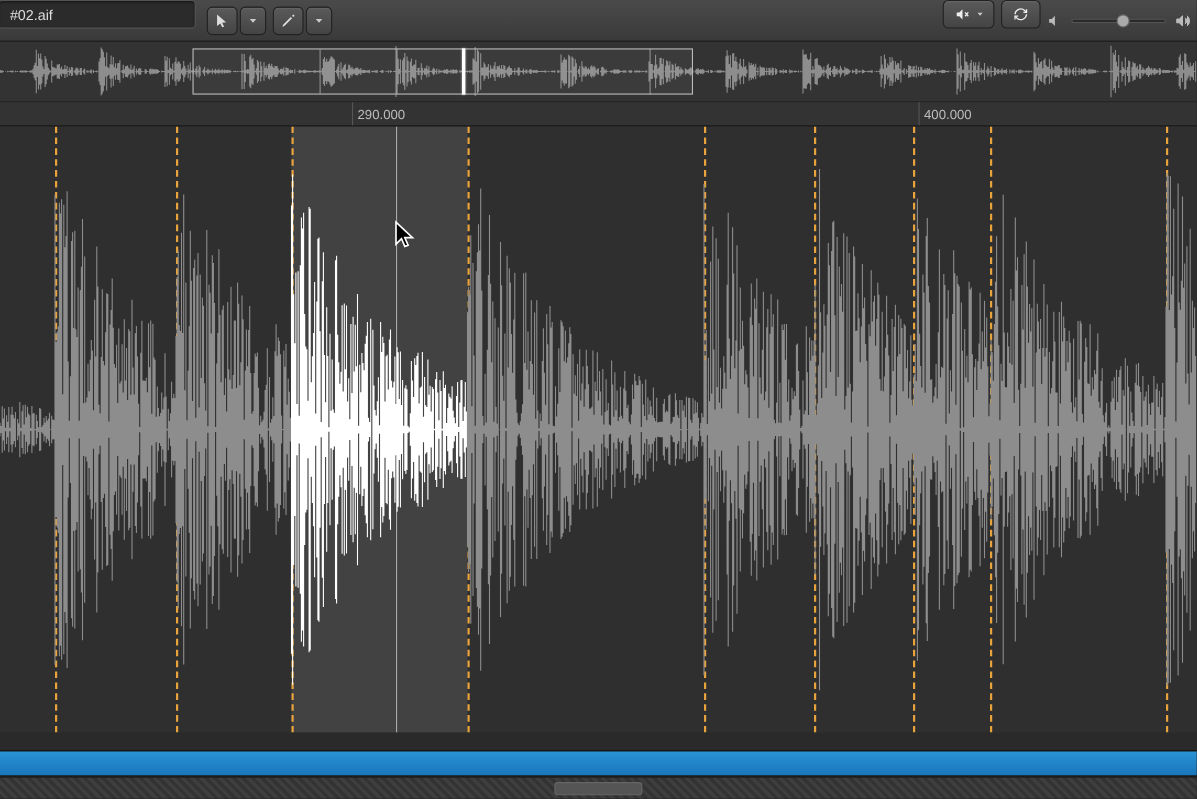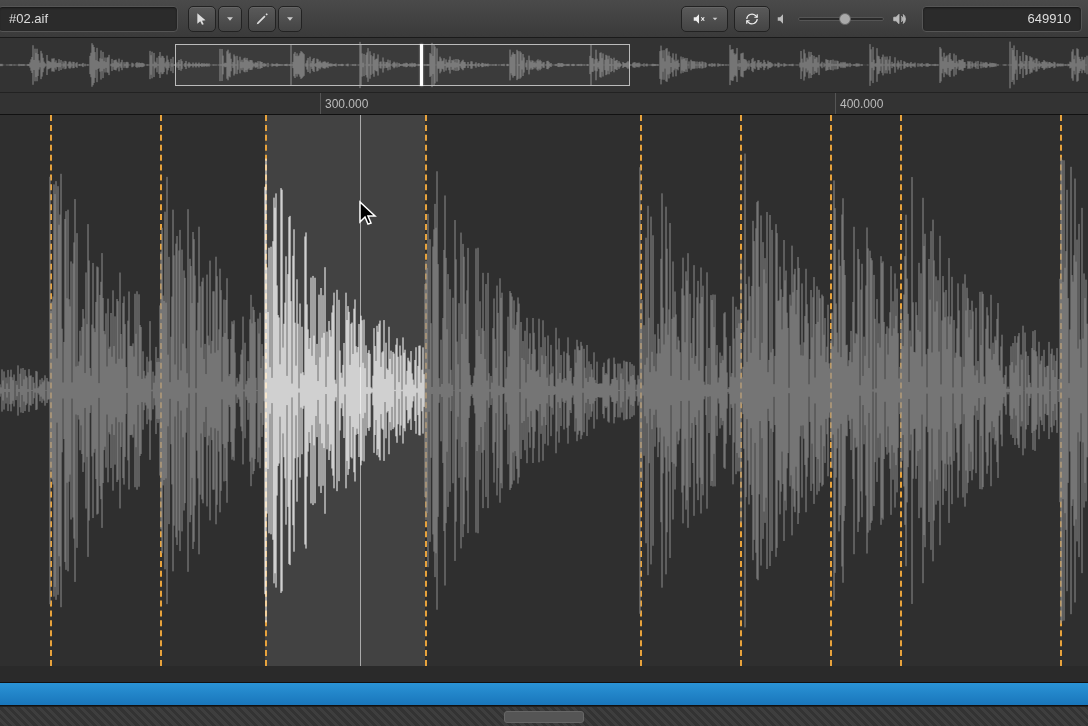--- a/index.html
+++ b/index.html
@@ -11,21 +11,20 @@
     overflow: hidden;
     color: #ccc;
     position: relative;
   }
   
   .toolbar {
     height: 38px;
     background: linear-gradient(to bottom, #4a4a4a, #3a3a3a);
     border-bottom: 1px solid #1a1a1a;
     display: flex;
-    align-items: center;
     gap: 6px;
     padding: 0 6px 0 0;
   }
   .filename-box {
     background: #2b2b2b;
     border: 1px solid #555;
     border-radius: 4px;
     height: 26px;
     min-width: 180px;
     display: flex;
@@ -260,35 +259,32 @@
         <path d="M3 9v6h4l5 5V4L7 9H3z"></path>
       </svg>
     <div class="vol-track">
       <div class="vol-thumb"></div>
     </div>
     <svg width="14" height="14" viewBox="0 0 24 24" fill="#bbb">
         <path d="M3 9v6h4l5 5V4L7 9H3zM16 7a6 6 0 0 1 0 10M19 4a10 10 0 0 1 0 16" stroke="#bbb" stroke-width="1.5" fill="#bbb"></path>
       </svg>
   </div>
 
-  <div class="position-box">
-    <span>649910</span>
-  </div>
 </div>
 
 <div class="overview">
   <svg class="wave" preserveAspectRatio="none" viewBox="0 0 1088 55">
       <path d="M0 28.708530735946262L0 26.291469264053738M1 28.584153312502895L1 26.415846687497105M2 26.319653608871157L2 28.680346391128843M3 27.00740395336179L3 27.99259604663821M4 27.446922960382654L4 27.553077039617346M5 27.733833822072484L5 27.266166177927516M6 27.583574234513797L6 27.416425765486203M7 28.14368516485556L7 26.85631483514444M8 27.368019130226457L8 27.631980869773543M9 26.931190327508375L9 28.068809672491625M10 28.09940648646443L10 26.90059351353557M11 28.351527799241012L11 26.648472200758988M12 26.846377530752214L12 28.153622469247786M13 27.454453699360602L13 27.545546300639398M14 28.249585281225155L14 26.750414718774845M15 27.826802481297637L15 27.173197518702363M16 28.011712838651146L16 26.988287161348854M17 27.414019674330483L17 27.585980325669517M18 28.004082635609667L18 26.995917364390333M19 26.317083391407504L19 28.682916608592496M20 28.12485435421113L20 26.87514564578887M21 26.56499550100416L21 28.43500449899584M22 28.265290519362317L22 26.734709480637683M23 28.38194796947646L23 26.61805203052354M24 28.354756025387907L24 26.645243974612093M25 28.01739574757521L25 26.98260425242479M26 27.381443956878503L26 27.618556043121497M27 26.851862604706547L27 28.148137395293453M28 28.553067726967857L28 26.446932273032143M29 26.477971747727132L29 28.522028252272868M30 24.841317975195125L30 30.158682024804875M31 21.747100319229087L31 33.252899680770916M32 19.360163726289663L32 35.63983627371034M33 7.373903763222074L33 47.626096236777926M34 22.366715110743087L34 32.63328488925691M35 10.889019008325956L35 44.11098099167404M36 15.153527259059906L36 39.846472740940094M37 44.06527864036228L37 10.934721359637717M38 38.68513929450934L38 16.31486070549066M39 32.202545092708306L39 22.797454907291694M40 29.84653906578801L40 25.15346093421199M41 41.9058809485565L41 13.094119051443496M42 39.31687162100787L42 15.683128378992132M43 20.152541717830097L43 34.8474582821699M44 30.932487996169165L44 24.067512003830835M45 29.334451554089036L45 25.665548445910964M46 28.24957869946898L46 26.75042130053102M47 17.30084528854259L47 37.69915471145741M48 23.060129304036693L48 31.939870695963307M49 23.570139168377253L49 31.429860831622747M50 30.877400457070713L50 24.122599542929287M51 30.237813077005562L51 24.762186922994438M52 34.077623839612144L52 20.922376160387856M53 33.88100303081911L53 21.118996969180888M54 20.63222408088227L54 34.367775919117726M55 30.321407168591392L55 24.678592831408608M56 32.20092545589443L56 22.799074544105572M57 25.581916025824523L57 29.418083974175477M58 29.76289434171502L58 25.23710565828498M59 33.54563505508999L59 21.454364944910015M60 25.16760634982135L60 29.83239365017865M61 22.403051665595182L61 32.596948334404814M62 26.946660670726853L62 28.053339329273147M63 23.89296988140756L63 31.10703011859244M64 25.861529183918716L64 29.138470816081284M65 23.26546924812748L65 31.73453075187252M66 31.190569042906336L66 23.809430957093664M67 27.22439039672796L67 27.77560960327204M68 26.187406934562755L68 28.812593065437245M69 24.21172315620653L69 30.78827684379347M70 23.799955163658126L70 31.200044836341874M71 24.905221641716604L71 30.094778358283396M72 26.80863425614537L72 28.19136574385463M73 24.24797464991682L73 30.75202535008318M74 24.36813000898973L74 30.63186999101027M75 27.189094652589386L75 27.810905347410614M76 25.551641435221622L76 29.448358564778378M77 30.389248668725447L77 24.610751331274553M78 27.41022326258535L78 27.58977673741465M79 28.417696427484803L79 26.582303572515197M80 26.3562093111124L80 28.6437906888876M81 27.258790810145516L81 27.741209189854484M82 26.31056786402563L82 28.68943213597437M83 25.37769128855649L83 29.62230871144351M84 27.255274027360098L84 27.744725972639902M85 26.18693597268424L85 28.81306402731576M86 27.771808334677296L86 27.228191665322704M87 26.971859562735336L87 28.028140437264664M88 26.654267307113653L88 28.345732692886347M89 27.324866488669176L89 27.675133511330824M90 36.787000549258664L90 18.212999450741336M91 39.94779349682894L91 15.052206503171055M92 49.6782270481778L92 5.321772951822201M93 48.05529643409321L93 6.944703565906789M94 9.200668456720102L94 45.7993315432799M95 14.352989605480516L95 40.647010394519484M96 22.57836841100087L96 32.421631588999134M97 44.986310371376725L97 10.013689628623275M98 23.408830900245903L98 31.591169099754097M99 24.37974495628489L99 30.62025504371511M100 20.686699451152517L100 34.31330054884749M101 12.642666719884378L101 42.357333280115625M102 33.86906018622746L102 21.130939813772542M103 14.169119696618326L103 40.830880303381676M104 23.57134841321277L104 31.42865158678723M105 19.86731057571616L105 35.13268942428384M106 24.524422584521904L106 30.475577415478096M107 19.954105857768518L107 35.04589414223148M108 35.38321480180597L108 19.61678519819403M109 17.185831543555203L109 37.8141684564448M110 27.36176133415191L110 27.63823866584809M111 26.22528817590318L111 28.77471182409682M112 33.675345262812044L112 21.324654737187956M113 29.3067933538146L113 25.6932066461854M114 32.310877556594036L114 22.689122443405964M115 22.518217405575655L115 32.481782594424345M116 22.010443684540405L116 32.989556315459595M117 24.077283750928203L117 30.922716249071797M118 25.303287270809676L118 29.696712729190324M119 21.005624140676446L119 33.994375859323554M120 26.116289572618452L120 28.883710427381548M121 24.639818808537427L121 30.360181191462573M122 22.236358429884135L122 32.763641570115865M123 27.619066772322363L123 27.380933227677637M124 30.352009668934844L124 24.647990331065156M125 26.65277009967276L125 28.34722990032724M126 24.650518321350724L126 30.349481678649276M127 24.240843590830593L127 30.759156409169407M128 30.228564674006826L128 24.771435325993174M129 27.03840609497842L129 27.96159390502158M130 27.679137913341993L130 27.320862086658007M131 27.303096464750585L131 27.696903535249415M132 29.84621612090825L132 25.15378387909175M133 29.248222866999505L133 25.751777133000495M134 27.908885249003635L134 27.091114750996365M135 27.64395479559176L135 27.35604520440824M136 29.51344983119157L136 25.48655016880843M137 30.403796657701292L137 24.596203342298708M138 29.325569671455206L138 25.674430328544794M139 30.03994135797376L139 24.96005864202624M140 29.503145199648372L140 25.496854800351628M141 25.666116691409492L141 29.333883308590508M142 25.251606046694597L142 29.748393953305403M143 29.457423300523654L143 25.542576699476346M144 28.884270692132713L144 26.115729307867287M145 27.8858526906602L145 27.1141473093398M146 27.50389993052477L146 27.49610006947523M147 26.63801237508664L147 28.36198762491336M148 27.967095511473183L148 27.032904488526817M149 27.974225855201325L149 27.025774144798675M150 13.069464693428017L150 41.93053530657198M151 17.532194153576615L151 37.46780584642339M152 13.935290792085269L152 41.06470920791473M153 26.2047393238221L153 28.7952606761779M154 15.188038349753944L154 39.811961650246054M155 30.963913144751142L155 24.036086855248858M156 25.139582231691L156 29.860417768309M157 34.96676825391993L157 20.033231746080073M158 26.562033394887443L158 28.437966605112557M159 18.40906758817063L159 36.59093241182937M160 40.695746138867136L160 14.304253861132867M161 34.93983100122345L161 20.06016899877655M162 18.123168965976483L162 36.87683103402352M163 18.52527320348256L163 36.474726796517444M164 20.304708590648776L164 34.69529140935123M165 29.25649849131483L165 25.74350150868517M166 30.92261431474881L166 24.07738568525119M167 17.892716846823042L167 37.10728315317696M168 32.93116652777944L168 22.06883347222056M169 30.39243578034467L169 24.60756421965533M170 27.95939451859738L170 27.04060548140262M171 21.205388506752698L171 33.7946114932473M172 29.24746789813614L172 25.75253210186386M173 19.24215052977773L173 35.75784947022227M174 26.647313560017526L174 28.352686439982474M175 28.511880291504305L175 26.488119708495695M176 29.951096364326318L176 25.048903635673682M177 26.96261456994826L177 28.03738543005174M178 30.36617272567542L178 24.63382727432458M179 22.41052789632188L179 32.58947210367812M180 26.58530624057314L180 28.41469375942686M181 21.620820325654886L181 33.37917967434511M182 23.55847160572877L182 31.44152839427123M183 27.548199664755742L183 27.451800335244258M184 28.166951936811092L184 26.833048063188908M185 25.50645256417902L185 29.49354743582098M186 23.34582275000128L186 31.65417724999872M187 27.033534266076565L187 27.966465733923435M188 26.115205215741643L188 28.884794784258357M189 30.33884446570792L189 24.66115553429208M190 25.946844444239193L190 29.053155555760807M191 28.338397519673133L191 26.661602480326867M192 26.6950801480506L192 28.3049198519494M193 25.00401669341226L193 29.99598330658774M194 28.278312921469766L194 26.721687078530234M195 28.809833895412275L195 26.190166104587725M196 30.004763415069718L196 24.995236584930282M197 26.427646237110004L197 28.572353762889996M198 26.203472565801125L198 28.796527434198875M199 25.020180860396852L199 29.979819139603148M200 28.43117194403402L200 26.56882805596598M201 28.671378427468248L201 26.328621572531752M202 29.514520741620156L202 25.485479258379844M203 26.519432847239916L203 28.480567152760084M204 25.68778859028962L204 29.31221140971038M205 26.345288808785515L205 28.654711191214485M206 26.22345581199067L206 28.77654418800933M207 25.783185636628488L207 29.216814363371512M208 28.4695866748742L208 26.5304133251258M209 25.87810625665336L209 29.12189374334664M210 28.038084097608227L210 26.961915902391773M211 27.404883075127145L211 27.595116924872855M212 27.769540933368262L212 27.230459066631738M213 26.97144511161605L213 28.02855488838395M214 26.85624616619316L214 28.14375383380684M215 27.193769044964576L215 27.806230955035424M216 26.941828189010266L216 28.058171810989734M217 27.19927819892182L217 27.80072180107818M218 27.266875996621092L218 27.733124003378908M219 28.064505205577007L219 26.935494794422993M220 11.068715205416083L220 43.93128479458392M221 28.32309154138325L221 26.67690845861675M222 43.779494319858756L222 11.220505680141244M223 17.88854712526511L223 37.111452874734894M224 28.990033851896595L224 26.009966148103405M225 25.152128908055992L225 29.847871091944008M226 25.566718663424727L226 29.433281336575273M227 13.527154419215192L227 41.472845580784806M228 11.911299628798028L228 43.08870037120197M229 38.89984572883178L229 16.100154271168222M230 40.012696278311445L230 14.987303721688553M231 33.897589004559094L231 21.102410995440902M232 26.815271484658926L232 28.184728515341074M233 30.440000073972975L233 24.559999926027025M234 16.758108265344323L234 38.24189173465568M235 18.5569408810045L235 36.4430591189955M236 26.779692910444282L236 28.220307089555718M237 18.175389131828275L237 36.824610868171725M238 32.332745130011844L238 22.667254869988156M239 27.64352001373755L239 27.35647998626245M240 19.005502214176992L240 35.99449778582301M241 24.147327871462057L241 30.852672128537943M242 22.113601831178933L242 32.88639816882107M243 30.396638552557178L243 24.603361447442822M244 20.689832081469394L244 34.31016791853061M245 20.038357088210617L245 34.96164291178938M246 22.29551447672375L246 32.704485523276254M247 34.715174252087635L247 20.284825747912365M248 32.109815071014076L248 22.890184928985924M249 24.153424423547786L249 30.846575576452214M250 32.50605651745974L250 22.493943482540264M251 32.549848948128684L251 22.45015105187132M252 22.73991225853528L252 32.260087741464716M253 30.026305224457694L253 24.973694775542306M254 26.557471107001017L254 28.442528892998983M255 29.89852638779662L255 25.10147361220338M256 24.667564575866468L256 30.332435424133532M257 25.477930010133214L257 29.522069989866786M258 31.393873278310835L258 23.606126721689165M259 27.948476912423786L259 27.051523087576214M260 23.64722336684214L260 31.35277663315786M261 30.70645408539925L261 24.29354591460075M262 30.54139545324046L262 24.45860454675954M263 28.332829913906465L263 26.667170086093535M264 25.562457859914698L264 29.437542140085302M265 26.27531765921968L265 28.72468234078032M266 28.894949206916188L266 26.105050793083812M267 27.514382365685332L267 27.485617634314668M268 29.6986691497402L268 25.3013308502598M269 27.59242909150916L269 27.40757090849084M270 27.820532451235273L270 27.179467548764727M271 27.284268189260974L271 27.715731810739026M272 29.04604734750267L272 25.95395265249733M273 26.28841090089298L273 28.71158909910702M274 28.33679990508758L274 26.66320009491242M275 26.720492594595864L275 28.279507405404136M276 26.20913195674939L276 28.79086804325061M277 29.217979826007436L277 25.782020173992564M278 28.627214862781617L278 26.372785137218383M279 26.764244408717307L279 28.235755591282693M280 26.527487812633627L280 28.472512187366373M281 28.03982300205389L281 26.96017699794611M282 26.658875318680657L282 28.341124681319343M283 27.142718661995605L283 27.857281338004395M284 27.939503933896777L284 27.060496066103223M285 28.50293489600881L285 26.49706510399119M286 28.47332610206795L286 26.52667389793205M287 26.29120964639005L287 28.70879035360995M288 27.0212559895881L288 27.9787440104119M289 28.099530873593174L289 26.900469126406826M290 26.612037828657776L290 28.387962171342224M291 47.80151837084247L291 7.1984816291575235M292 26.778554897847968L292 28.221445102152032M293 30.675110133223413L293 24.324889866776587M294 15.977242432923488L294 39.02275756707651M295 40.818994113645324L295 14.181005886354678M296 18.412255004215645L296 36.587744995784355M297 39.36671461531779L297 15.633285384682209M298 36.485191032544826L298 18.514808967455174M299 37.211888398013926L299 17.788111601986074M300 15.548296901285145L300 39.45170309871486M301 41.58683457730096L301 13.41316542269904M302 40.88519321299637L302 14.114806787003628M303 15.430247376490438L303 39.56975262350956M304 16.469325752768164L304 38.530674247231836M305 27.907039398944637L305 27.092960601055363M306 25.690422295966613L306 29.309577704033387M307 22.812648976129044L307 32.18735102387096M308 34.69272223620035L308 20.307277763799647M309 27.122666917340823L309 27.877333082659177M310 35.98596388345612L310 19.014036116543878M311 25.684451542596474L311 29.315548457403526M312 23.466568281963298L312 31.533431718036702M313 21.49327576706683L313 33.506724232933166M314 34.65400808430687L314 20.345991915693137M315 26.385015613129042L315 28.614984386870958M316 29.467659656788584L316 25.532340343211416M317 33.944572136151635L317 21.05542786384837M318 21.67133542518971L318 33.32866457481029M319 30.509636619439345L319 24.490363380560655M320 31.864365220145956L320 23.135634779854044M321 30.118688502444734L321 24.881311497555266M322 29.261782596430034L322 25.738217403569966M323 24.260501852952427L323 30.739498147047573M324 24.08454412680791L324 30.91545587319209M325 23.808504161926212L325 31.191495838073788M326 24.86361956107527L326 30.13638043892473M327 25.587344617789224L327 29.412655382210776M328 24.290243110986474L328 30.709756889013526M329 26.342948446984938L329 28.657051553015062M330 25.876488923356174L330 29.123511076643826M331 26.056217789266572L331 28.943782210733428M332 28.90378066239132L332 26.09621933760868M333 28.177742017366057L333 26.822257982633943M334 26.42895519785186L334 28.57104480214814M335 28.604990183440272L335 26.395009816559728M336 29.079822087029857L336 25.920177912970143M337 27.520394790942966L337 27.479605209057034M338 26.951441193270764L338 28.048558806729236M339 26.565080997866126L339 28.434919002133874M340 27.874735413071715L340 27.125264586928285M341 26.470833149501708L341 28.529166850498292M342 28.70333280159348L342 26.29666719840652M343 26.44128725650674L343 28.55871274349326M344 27.417064987848477L344 27.582935012151523M345 27.74317007627647L345 27.25682992372353M346 27.920501830661106L346 27.079498169338894M347 26.32933052031469L347 28.67066947968531M348 28.830715024608278L348 26.169284975391722M349 27.31741560514944L349 27.68258439485056M350 27.400441420712742L350 27.599558579287258M351 27.105254489585057L351 27.894745510414943M352 27.185632032400463L352 27.814367967599537M353 28.54509333553142L353 26.45490666446858M354 27.700920422154013L354 27.299079577845987M355 26.39802043485106L355 28.60197956514894M356 26.97450198290171L356 28.02549801709829M357 27.470695822965354L357 27.529304177034646M358 27.016742273804265L358 27.983257726195735M359 27.95453901818255L359 27.04546098181745M360 3.95540493063163L360 51.04459506936837M361 48.17012858018128L361 6.829871419818723M362 15.628827985799326L362 39.371172014200674M363 29.80751574900586L363 25.19248425099414M364 38.86956272521897L364 16.130437274781034M365 27.80706566863444L365 27.19293433136556M366 37.84668347016541L366 17.15331652983459M367 14.722955786116094L367 40.277044213883904M368 10.305830000926179L368 44.69416999907382M369 26.36328012616714L369 28.63671987383286M370 13.525922105758614L370 41.47407789424139M371 37.51283789967517L371 17.48716210032483M372 28.02541744725972L372 26.97458255274028M373 36.437783304046015L373 18.562216695953985M374 39.47782128494579L374 15.522178715054212M375 22.457226722899865L375 32.54277327710014M376 21.221034968366865L376 33.778965031633135M377 33.99207910346215L377 21.007920896537847M378 38.27718757462754L378 16.72281242537246M379 27.87672209009518L379 27.12327790990482M380 24.21119241831653L380 30.78880758168347M381 31.0833325623764L381 23.9166674376236M382 26.844852563523265L382 28.155147436476735M383 19.838479359518484L383 35.16152064048151M384 30.925930492098963L384 24.074069507901037M385 26.6878886224628L385 28.3121113775372M386 24.537195825779072L386 30.462804174220928M387 30.40077266987326L387 24.59922733012674M388 32.990516735955104L388 22.009483264044896M389 25.717973120804032L389 29.282026879195968M390 32.32230227185127L390 22.67769772814873M391 26.933866307535563L391 28.066133692464437M392 28.038262828419985L392 26.961737171580015M393 25.60017397012273L393 29.39982602987727M394 24.134599195128104L394 30.865400804871896M395 25.067184573272094L395 29.932815426727906M396 26.777152434846993L396 28.222847565153007M397 24.94835073267682L397 30.05164926732318M398 27.262126232053088L398 27.737873767946912M399 25.375655142670354L399 29.624344857329646M400 26.58655746648696L400 28.41344253351304M401 26.616956136704417L401 28.383043863295583M402 26.771226862284237L402 28.228773137715763M403 26.27208202280791L403 28.72791797719209M404 25.73364612274295L404 29.26635387725705M405 26.077954364372424L405 28.922045635627576M406 25.196864183110584L406 29.803135816889416M407 25.399848541682825L407 29.600151458317175M408 26.52445948635296L408 28.47554051364704M409 26.82350443550962L409 28.17649556449038M410 29.283949885371126L410 25.716050114628874M411 28.694084039997872L411 26.305915960002128M412 25.198309281692012L412 29.801690718307988M413 28.81990122468906L413 26.18009877531094M414 25.773874390267064L414 29.226125609732936M415 29.378305015753856L415 25.621694984246144M416 26.540438013007876L416 28.459561986992124M417 27.430767851435085L417 27.569232148564915M418 26.348421427911745L418 28.651578572088255M419 28.274709100493986L419 26.725290899506014M420 28.284484529658222L420 26.715515470341778M421 27.927667140995617L421 27.072332859004383M422 27.003675057122017L422 27.996324942877983M423 27.139047343510903L423 27.860952656489097M424 27.92522421787144L424 27.07477578212856M425 28.47061663814238L425 26.52938336185762M426 27.967045359290204L426 27.032954640709796M427 26.414990695746383L427 28.585009304253617M428 28.50335968012223L428 26.49664031987777M429 28.363328473002184L429 26.636671526997816M430 39.71611805818975L430 15.28388194181025M431 16.486649622586704L431 38.513350377413296M432 50.07551398437487L432 4.924486015625128M433 18.244547756525566L433 36.75545224347444M434 47.961110369414115L434 7.038889630585889M435 8.715900387756694L435 46.28409961224331M436 27.205203832819034L436 27.794796167180966M437 10.522100762022198L437 44.4778992379778M438 23.7504935369484L438 31.2495064630516M439 31.24587665303651L439 23.75412334696349M440 19.010956244169595L440 35.98904375583041M441 34.25809971155132L441 20.741900288448683M442 31.308961464272894L442 23.691038535727106M443 23.070500827605287L443 31.929499172394713M444 20.557794640098685L444 34.442205359901315M445 26.51033774507503L445 28.48966225492497M446 21.794309213144825L446 33.20569078685517M447 30.240390265844887L447 24.759609734155113M448 25.005964609574725L448 29.994035390425275M449 32.79765936878767L449 22.202340631212333M450 36.203347607308864L450 18.796652392691136M451 29.43084876879916L451 25.56915123120084M452 32.50550738062028L452 22.49449261937972M453 22.93463369258497L453 32.06536630741503M454 33.10387521199006L454 21.896124788009942M455 30.29438830677521L455 24.70561169322479M456 33.60956351892779L456 21.390436481072207M457 29.896251941545575L457 25.103748058454425M458 21.477653897744165L458 33.52234610225583M459 22.358797723545646L459 32.64120227645436M460 26.438801440846774L460 28.561198559153226M461 24.72039552662892L461 30.27960447337108M462 23.309592430999082L462 31.690407569000918M463 32.850830568421365L463 22.14916943157863M464 30.701161396997794L464 24.298838603002206M465 30.45227198356637L465 24.54772801643363M466 28.338578121476008L466 26.661421878523992M467 27.85811489225296L467 27.14188510774704M468 30.55618619450334L468 24.44381380549666M469 27.867207235864687L469 27.132792764135313M470 28.547594150965526L470 26.452405849034474M471 31.26977083235894L471 23.73022916764106M472 31.12255081426434L472 23.87744918573566M473 26.55731924385937L473 28.44268075614063M474 27.997758247371372L474 27.002241752628628M475 28.772588272147274L475 26.227411727852726M476 30.2952158013127L476 24.7047841986873M477 27.858966475344378L477 27.141033524655622M478 25.980409929726978L478 29.019590070273022M479 25.5506567736142L479 29.4493432263858M480 27.28809155329478L480 27.71190844670522M481 26.433336008534905L481 28.566663991465095M482 25.237675712628185L482 29.762324287371815M483 25.44565352590773L483 29.55434647409227M484 28.20843788540404L484 26.79156211459596M485 26.01534203134235L485 28.98465796865765M486 26.270273624193834L486 28.729726375806166M487 26.393267703323453L487 28.606732296676547M488 25.952317209481574L488 29.047682790518426M489 26.8399526376376L489 28.1600473623624M490 26.990635281743018L490 28.009364718256982M491 27.94337979151169L491 27.05662020848831M492 27.987568361929153L492 27.012431638070847M493 26.76889244132908L493 28.23110755867092M494 27.894222640641964L494 27.105777359358036M495 26.851444043579978L495 28.148555956420022M496 28.584978306875563L496 26.415021693124437M497 27.31287514733849L497 27.68712485266151M498 27.306495738145895L498 27.693504261854105M499 28.143739683844615L499 26.856260316155385M500 27.602243560983332L500 27.397756439016668M501 27.096559384762077L501 27.903440615237923M502 26.497761535685278L502 28.502238464314722M503 27.99528250527801L503 27.00471749472199M504 28.70277790471446L504 26.29722209528554M505 27.314122243929887L505 27.685877756070113M506 27.54800342558883L506 27.45199657441117M507 28.628954854904443L507 26.371045145095557M508 28.613324155460578L508 26.386675844539422M509 27.741939972678665L509 27.258060027321335M510 43.18809214013163L510 11.81190785986837M511 19.11133073610336L511 35.888669263896645M512 16.952441362201757L512 38.04755863779825M513 14.621934620759923L513 40.37806537924008M514 16.28330720414657L514 38.71669279585343M515 16.418883456702922L515 38.58111654329708M516 27.370233698359986L516 27.629766301640014M517 12.044847120204722L517 42.95515287979528M518 13.37743668830396L518 41.62256331169604M519 26.5748961480668L519 28.4251038519332M520 13.499835941239791L520 41.500164058760205M521 14.77148591034259L521 40.22851408965741M522 32.12950163001577L522 22.87049836998423M523 16.266886974658725L523 38.733113025341275M524 19.76224770038577L524 35.23775229961423M525 27.624100555382828L525 27.375899444617172M526 29.901938776273653L526 25.098061223726347M527 32.508183878829044L527 22.49181612117096M528 27.569967778778604L528 27.430032221221396M529 17.9310849917573L529 37.0689150082427M530 22.848164527774856L530 32.151835472225144M531 30.459218150623023L531 24.540781849376977M532 22.746357282462547L532 32.25364271753745M533 23.159493237055024L533 31.840506762944976M534 25.282792598677375L534 29.717207401322625M535 23.98428719766182L535 31.01571280233818M536 25.672186937329197L536 29.327813062670803M537 22.843966185902566L537 32.156033814097434M538 33.26590219246705L538 21.734097807532944M539 23.650601171468406L539 31.349398828531594M540 22.209425756620796L540 32.790574243379204M541 31.38545774983284L541 23.61454225016716M542 28.592142042592936L542 26.407857957407064M543 24.8594645369789L543 30.1405354630211M544 24.57220786219012L544 30.42779213780988M545 27.390572677526496L545 27.609427322473504M546 28.221287437568996L546 26.778712562431004M547 23.41305794244164L547 31.58694205755836M548 23.185202645364L548 31.814797354636M549 30.437702608051225L549 24.562297391948775M550 26.231476547420904L550 28.768523452579096M551 29.53488817653326L551 25.46511182346674M552 26.98553491532223L552 28.01446508467777M553 27.7092955455385L553 27.2907044544615M554 27.202514577366827L554 27.797485422633173M555 28.088376107516492L555 26.911623892483508M556 26.411452274012184L556 28.588547725987816M557 26.874076940617982L557 28.125923059382018M558 25.60877770653852L558 29.39122229346148M559 29.641071820207703L559 25.358928179792297M560 29.064424218778314L560 25.935575781221686M561 25.741825041800663L561 29.258174958199337M562 29.49151383059928L562 25.50848616940072M563 26.09324665203945L563 28.90675334796055M564 28.27543679527359L564 26.72456320472641M565 26.923680383541324L565 28.076319616458676M566 28.098505138546845L566 26.901494861453155M567 26.350005891675764L567 28.649994108324236M568 28.489440407241496L568 26.510559592758504M569 28.697311283062874L569 26.302688716937126M570 27.58035234718118L570 27.41964765281882M571 27.23362475922331L571 27.76637524077669M572 28.48443212476559L572 26.51556787523441M573 26.333061422721947L573 28.666938577278053M574 28.58005128945224L574 26.41994871054776M575 27.19043545562308L575 27.80956454437692M576 27.466547430912033L576 27.533452569087967M577 28.310241328162373L577 26.689758671837627M578 26.748919356183613L578 28.251080643816387M579 26.437531442084584L579 28.562468557915416M580 27.0730817167263L580 27.9269182832737M581 28.657567832648056L581 26.342432167351944M582 28.280174966336926L582 26.719825033663074M583 27.28162975856685L583 27.71837024143315M584 28.179997816163812L584 26.820002183836188M585 27.982663853635312L585 27.017336146364688M586 27.661133468471235L586 27.338866531528765M587 28.31871716590831L587 26.68128283409169M588 28.47951072065043L588 26.52048927934957M589 27.553490789583883L589 27.446509210416117M590 18.174196779495105L590 36.825803220504895M591 6.346035728006498L591 48.6539642719935M592 20.537611338457708L592 34.46238866154229M593 20.580920267829978L593 34.41907973217002M594 28.758145930922762L594 26.241854069077238M595 33.30071213842541L595 21.699287861574593M596 43.08251268237813L596 11.917487317621871M597 33.898508397877386L597 21.101491602122614M598 25.025261955681405L598 29.974738044318595M599 23.562231856471374L599 31.437768143528626M600 15.09113069736041L600 39.90886930263959M601 40.28464857674284L601 14.715351423257164M602 34.50529412609086L602 20.494705873909144M603 39.24751707756769L603 15.752482922432307M604 27.78229075002012L604 27.21770924997988M605 22.230877304428734L605 32.76912269557127M606 17.134324848913053L606 37.86567515108695M607 37.047254123731285L607 17.952745876268715M608 21.611266610376386L608 33.38873338962362M609 18.030099923638097L609 36.9699000763619M610 28.501903511608198L610 26.498096488391802M611 20.228623524070045L611 34.771376475929955M612 21.37132548056272L612 33.62867451943728M613 28.13144499662718L613 26.86855500337282M614 34.93277927337221L614 20.067220726627788M615 31.593144606673853L615 23.406855393326147M616 22.806612472516914L616 32.19338752748309M617 32.65708659830446L617 22.34291340169554M618 29.337796110638788L618 25.662203889361212M619 23.637220157250567L619 31.362779842749433M620 25.250786111273346L620 29.749213888726654M621 28.580242345636325L621 26.419757654363675M622 27.396553664405104L622 27.603446335594896M623 24.408139425447168L623 30.591860574552832M624 25.409095516988554L624 29.590904483011446M625 25.84203545281435L625 29.15796454718565M626 29.53784946753242L626 25.46215053246758M627 30.39528403180967L627 24.60471596819033M628 23.552806303351154L628 31.447193696648846M629 24.747225621161796L629 30.252774378838204M630 28.544683981113398L630 26.455316018886602M631 27.537715703226684L631 27.462284296773316M632 26.615898024258172L632 28.384101975741828M633 25.16145652077677L633 29.83854347922323M634 30.19687061330678L634 24.80312938669322M635 30.34692819910291L635 24.65307180089709M636 28.955832721815476L636 26.044167278184524M637 25.232587948737834L637 29.767412051262166M638 25.67223136991613L638 29.32776863008387M639 25.00571277198881L639 29.99428722801119M640 26.027292272188806L640 28.972707727811194M641 27.717629092951174L641 27.282370907048826M642 28.301513663614866L642 26.698486336385134M643 28.064649750719855L643 26.935350249280145M644 29.233552660161244L644 25.766447339838756M645 27.603032986601363L645 27.396967013398637M646 28.686103430104048L646 26.313896569895952M647 28.9328463974923L647 26.0671536025077M648 28.087899748533722L648 26.912100251466278M649 27.39248615866685L649 27.60751384133315M650 28.094191719719674L650 26.905808280280326M651 27.16917280210182L651 27.83082719789818M652 26.397087973949965L652 28.602912026050035M653 26.266974881326313L653 28.733025118673687M654 28.550493872753577L654 26.449506127246423M655 26.445890716527355L655 28.554109283472645M656 26.668757314037066L656 28.331242685962934M657 26.983783581329043L657 28.016216418670957M658 26.572261089109816L658 28.427738910890184M659 27.625371550634735L659 27.374628449365265M660 13.345565752126276L660 41.65443424787372M661 7.764800654128532L661 47.235199345871465M662 12.586841716427942L662 42.41315828357206M663 34.414191361024486L663 20.585808638975514M664 42.57339065207082L664 12.42660934792918M665 31.162473370558388L665 23.837526629441612M666 44.10173753268864L666 10.898262467311362M667 44.661901343815L667 10.338098656185M668 17.84730588861457L668 37.15269411138543M669 41.20161694990775L669 13.79838305009225M670 36.43494819114576L670 18.565051808854243M671 29.589474674335783L671 25.410525325664217M672 34.960437578128214L672 20.039562421871786M673 15.588652852486344L673 39.41134714751365M674 22.06307198747861L674 32.936928012521385M675 31.152069053234996L675 23.847930946765004M676 15.981913050872162L676 39.018086949127834M677 31.60425148055709L677 23.39574851944291M678 32.902082225848226L678 22.097917774151774M679 25.57542446539169L679 29.42457553460831M680 27.47453161763868L680 27.52546838236132M681 18.84802587813067L681 36.15197412186933M682 21.808203424657854L682 33.191796575342146M683 35.431514073951064L683 19.56848592604894M684 21.368664425650252L684 33.63133557434975M685 20.297920947985133L685 34.70207905201487M686 22.98345754032389L686 32.01654245967611M687 34.597230970814074L687 20.402769029185926M688 28.011328623294695L688 26.988671376705305M689 31.181050783152052L689 23.818949216847948M690 27.36874876528068L690 27.63125123471932M691 32.85064518074153L691 22.149354819258466M692 31.445226710253063L692 23.554773289746937M693 23.810720136723827L693 31.189279863276173M694 31.345125462169612L694 23.654874537830388M695 31.076427173448735L695 23.923572826551265M696 26.94170995622272L696 28.05829004377728M697 23.937835996606577L697 31.062164003393423M698 28.001733116045713L698 26.998266883954287M699 24.302047234470248L699 30.697952765529752M700 24.075850748389442L700 30.924149251610558M701 28.684645979761587L701 26.315354020238413M702 31.136639394467956L702 23.863360605532044M703 30.754098343950925L703 24.245901656049075M704 27.748687108492234L704 27.251312891507766M705 24.59097919285414L705 30.40902080714586M706 25.261757067995546L706 29.738242932004454M707 27.643153897709205L707 27.356846102290795M708 27.430156950173878L708 27.569843049826122M709 26.3791077927095L709 28.6208922072905M710 26.137745632129715L710 28.862254367870285M711 28.001705907548413L711 26.998294092451587M712 29.494505399578156L712 25.505494600421844M713 26.739488976985754L713 28.260511023014246M714 28.934144163837484L714 26.065855836162516M715 28.95577889217588L715 26.04422110782412M716 27.53884073187959L716 27.46115926812041M717 27.272211221785295L717 27.727788778214705M718 29.251129302668755L718 25.748870697331245M719 28.345746522136785L719 26.654253477863215M720 26.29368058880209L720 28.70631941119791M721 27.30946970753721L721 27.69053029246279M722 26.79540307755815L722 28.20459692244185M723 26.55622749751201L723 28.44377250248799M724 27.066924483550245L724 27.933075516449755M725 27.687017635651863L725 27.312982364348137M726 26.634353752236347L726 28.365646247763653M727 27.599300195963586L727 27.400699804036414M728 26.83642796248314L728 28.16357203751686M729 27.749326785420998L729 27.250673214579002M730 47.97306086157914L730 7.0269391384208575M731 12.087149476406758L731 42.91285052359324M732 43.49773064608077L732 11.50226935391923M733 43.565783760555234L733 11.434216239444766M734 39.47035431783091L734 15.52964568216909M735 38.050778411603886L735 16.949221588396114M736 15.912835710461367L736 39.087164289538634M737 44.838942901233324L737 10.161057098766676M738 26.084648728274242L738 28.915351271725758M739 32.60432534025855L739 22.395674659741452M740 25.609660706451535L740 29.390339293548465M741 39.165431298787055L741 15.834568701212945M742 39.497748478432065L742 15.502251521567937M743 40.0530294627365L743 14.946970537263503M744 21.323272579543666L744 33.67672742045633M745 33.332766644046984L745 21.667233355953012M746 32.88108904485266L746 22.118910955147342M747 23.730536131418432L747 31.269463868581568M748 25.891380905815584L748 29.108619094184416M749 32.17662322061332L749 22.823376779386678M750 28.13796388326988L750 26.86203611673012M751 29.584599982921528L751 25.415400017078472M752 33.41980630872377L752 21.58019369127623M753 20.242273587293624L753 34.757726412706376M754 30.794028966670492L754 24.205971033329508M755 23.22576011451588L755 31.77423988548412M756 27.952768524743984L756 27.047231475256016M757 25.15624376173622L757 29.84375623826378M758 22.398998104187275L758 32.60100189581272M759 22.548141188137315L759 32.451858811862685M760 29.840067191730775L760 25.159932808269225M761 24.363036346813523L761 30.636963653186477M762 26.57838602252861L762 28.42161397747139M763 25.702841443765006L763 29.297158556234994M764 22.275332899231067L764 32.72466710076893M765 24.516729493128516L765 30.483270506871484M766 26.279575097842454L766 28.720424902157546M767 28.663818856035476L767 26.336181143964524M768 31.889964388824847L768 23.110035611175153M769 24.82620653615081L769 30.17379346384919M770 24.3877413087598L770 30.6122586912402M771 25.054078750128387L771 29.945921249871613M772 29.177017169690096L772 25.822982830309904M773 26.849130766430356L773 28.150869233569644M774 27.48893986964176L774 27.51106013035824M775 29.03909503869723L775 25.96090496130277M776 28.369716591685883L776 26.630283408314117M777 28.002445167486112L777 26.997554832513888M778 25.02578106436033L778 29.97421893563967M779 25.231081481265818L779 29.768918518734182M780 27.245326011911576L780 27.754673988088424M781 26.291228549410008L781 28.708771450589992M782 28.10293090356777L782 26.89706909643223M783 27.221306286725834L783 27.778693713274166M784 29.24723400918244L784 25.75276599081756M785 28.81282277123667L785 26.18717722876333M786 26.8020301929258L786 28.1979698070742M787 28.061253047712068L787 26.938746952287932M788 27.28507456364555L788 27.71492543635445M789 26.7377750071574L789 28.2622249928426M790 28.266931082867085L790 26.733068917132915M791 26.930679733713625L791 28.069320266286375M792 28.65783128932817L792 26.34216871067183M793 26.333997727249518L793 28.666002272750482M794 27.43392945085652L794 27.56607054914348M795 27.805014236923306L795 27.194985763076694M796 27.292626056389416L796 27.707373943610584M797 26.89188651882578L797 28.10811348117422M798 27.77057941093808L798 27.22942058906192M799 27.07640748512349L799 27.92359251487651M800 30.00280630600173L800 24.99719369399827M801 41.798005158271735L801 13.201994841728263M802 33.96735077953924L802 21.032649220460765M803 29.9859777134625L803 25.0140222865375M804 43.35630248528203L804 11.643697514717974M805 39.40702226934421L805 15.592977730655788M806 24.012706252167142L806 30.987293747832858M807 20.04988133262344L807 34.95011866737656M808 33.147735693407945L808 21.852264306592055M809 41.02376585093015L809 13.97623414906985M810 18.991173272209743L810 36.00882672779026M811 14.234001030032635L811 40.76599896996736M812 37.68267535588312L812 17.317324644116884M813 25.6376163741008L813 29.3623836258992M814 36.91319325643779L814 18.086806743562207M815 21.223331379908142L815 33.776668620091854M816 35.428365432637065L816 19.571634567362935M817 19.77362606182465L817 35.22637393817535M818 30.12791902636136L818 24.87208097363864M819 17.204631262424307L819 37.79536873757569M820 28.161545399945705L820 26.838454600054295M821 25.83136340340567L821 29.16863659659433M822 30.78101128884952L822 24.21898871115048M823 27.59346428081191L823 27.40653571918809M824 25.16013362345125L824 29.83986637654875M825 26.71161915026899L825 28.28838084973101M826 21.616355729614178L826 33.38364427038582M827 32.86539619945612L827 22.13460380054388M828 32.64320359486405L828 22.356796405135952M829 29.413606162467655L829 25.586393837532345M830 32.206066229725955L830 22.793933770274045M831 32.654936323801344L831 22.345063676198652M832 28.78460188085968L832 26.21539811914032M833 32.9952986707606L833 22.004701329239403M834 26.567072522584635L834 28.432927477415365M835 23.012139970333266L835 31.987860029666734M836 26.44735139907622L836 28.55264860092378M837 23.04544051987693L837 31.95455948012307M838 31.438918732665513L838 23.561081267334487M839 26.191270618577427L839 28.808729381422573M840 29.218478795413414L840 25.781521204586586M841 24.532424878583218L841 30.467575121416782M842 25.78073464995353L842 29.21926535004647M843 30.635467855447143L843 24.364532144552857M844 29.742679093504744L844 25.257320906495256M845 24.354188429901157L845 30.645811570098843M846 25.917133088638412L846 29.082866911361588M847 26.175627792213167L847 28.824372207786833M848 25.849008181902644L848 29.150991818097356M849 27.88294000282654L849 27.11705999717346M850 25.336261166680988L850 29.663738833319012M851 26.741942097843143L851 28.258057902156857M852 27.824022017828376L852 27.175977982171624M853 27.0703104143718L853 27.9296895856282M854 26.478883022176138L854 28.521116977823862M855 26.920868313233672L855 28.079131686766328M856 28.99649644044288L856 26.00350355955712M857 25.841747193177607L857 29.158252806822393M858 26.177932377069205L858 28.822067622930795M859 26.10563722022072L859 28.89436277977928M860 28.04486508682021L860 26.95513491317979M861 27.034619668580127L861 27.965380331419873M862 26.479164607118584L862 28.520835392881416M863 27.628396888624412L863 27.371603111375588M864 27.585980873688822L864 27.414019126311178M865 27.672123689675935L865 27.327876310324065M866 27.53603991633281L866 27.46396008366719M867 27.24467791793868L867 27.75532208206132M868 27.868858602561524L868 27.131141397438476M869 27.46083106514998L869 27.53916893485002M870 6.248938579577953L870 48.75106142042205M871 43.50550905117997L871 11.494490948820026M872 24.528010237763493L872 30.471989762236507M873 45.91411503592352L873 9.085884964076477M874 32.89309293377723L874 22.10690706622277M875 26.11291577107174L875 28.88708422892826M876 25.62138715789235L876 29.37861284210765M877 10.350640471138401L877 44.649359528861595M878 18.103638608448186L878 36.896361391551814M879 18.67280279564511L879 36.32719720435489M880 21.4768810391127L880 33.5231189608873M881 28.934412211342952L881 26.065587788657048M882 19.5592411153594L882 35.4407588846406M883 16.900910578905272L883 38.09908942109473M884 28.11384592409169L884 26.88615407590831M885 36.00515738215408L885 18.99484261784592M886 32.83750475923267L886 22.162495240767324M887 18.88559597207923L887 36.11440402792077M888 26.127229359873066L888 28.872770640126934M889 21.933580417435966L889 33.06641958256404M890 18.45097951663544L890 36.54902048336456M891 28.091071550259148L891 26.908928449740852M892 30.726290369457796L892 24.273709630542204M893 28.54359780590697L893 26.45640219409303M894 25.60337829577428L894 29.39662170422572M895 35.36781793329094L895 19.632182066709063M896 27.805483158691924L896 27.194516841308076M897 25.711137814448858L897 29.288862185551142M898 32.060717601972705L898 22.939282398027295M899 30.17483448202442L899 24.82516551797558M900 26.698711239669567L900 28.301288760330433M901 32.512674813682516L901 22.487325186317484M902 26.945725536213537L902 28.054274463786463M903 26.98378858717561L903 28.01621141282439M904 31.34632961875868L904 23.65367038124132M905 30.758933211948833L905 24.241066788051167M906 26.491618477229867L906 28.508381522770133M907 25.293454813733042L907 29.706545186266958M908 29.614939885624946L908 25.385060114375054M909 28.177372094953487L909 26.822627905046513M910 25.766440515671473L910 29.233559484328527M911 30.58103473078638L911 24.41896526921362M912 28.41921087578135L912 26.58078912421865M913 29.12242599681691L913 25.87757400318309M914 26.200949042518516L914 28.799050957481484M915 25.04417680350066L915 29.95582319649934M916 27.292138058775066L916 27.707861941224934M917 27.422649965757426L917 27.577350034242574M918 29.27163665373808L918 25.72836334626192M919 27.268786266349014L919 27.731213733650986M920 25.967929761837397L920 29.032070238162603M921 28.412876543463074L921 26.587123456536926M922 25.369796649969437L922 29.630203350030563M923 27.159650721363143L923 27.840349278636857M924 28.501298879830546L924 26.498701120169454M925 27.29524987556099L925 27.70475012443901M926 25.97564330095467L926 29.02435669904533M927 25.934842173275428L927 29.065157826724572M928 25.73291583168443L928 29.26708416831557M929 26.612489312859065L929 28.387510687140935M930 28.482891299622132L930 26.517108700377868M931 27.78249965548166L931 27.21750034451834M932 26.90317741938052L932 28.09682258061948M933 26.77023412513081L933 28.22976587486919M934 28.2161841204972L934 26.7838158795028M935 28.62280690924381L935 26.37719309075619M936 26.732775140175363L936 28.267224859824637M937 28.049319811869644L937 26.950680188130356M938 28.317187740257943L938 26.682812259742057M939 27.441661870735697L939 27.558338129264303M940 45.769865388982L940 9.230134611018002M941 10.748821859786293L941 44.25117814021371M942 36.02690395974049L942 18.973096040259513M943 23.60702769144095L943 31.39297230855905M944 15.017287644099996L944 39.982712355900006M945 20.211699536551436L945 34.788300463448564M946 18.72754220972549L946 36.27245779027451M947 37.301719501672785L947 17.698280498327215M948 30.489156217048L948 24.510843782952M949 16.845258754697475L949 38.154741245302525M950 15.303408039919418L950 39.69659196008058M951 33.42658456135136L951 21.573415438648638M952 31.875238995601933L952 23.124761004398067M953 23.21167451507001L953 31.78832548492999M954 39.111177010625326L954 15.888822989374674M955 25.479966991426878L955 29.520033008573122M956 17.561319364143337L956 37.43868063585666M957 31.28562721407398L957 23.71437278592602M958 25.837948762443713L958 29.162051237556287M959 32.81215240571244L959 22.18784759428756M960 22.35612034393237L960 32.64387965606763M961 32.018209197623904L961 22.981790802376096M962 33.22114284888554L962 21.778857151114458M963 33.43765978962541L963 21.562340210374593M964 30.507538187200595L964 24.492461812799405M965 24.52634157725901L965 30.47365842274099M966 27.115469866925224L966 27.884530133074776M967 27.178792648529008L967 27.821207351470992M968 31.429954886203195L968 23.570045113796805M969 24.23020876369982L969 30.76979123630018M970 23.601290797029357L970 31.398709202970643M971 28.157530382310892L971 26.842469617689108M972 30.948408282933055L972 24.051591717066945M973 29.32243081244589L973 25.67756918755411M974 27.203783231692366L974 27.796216768307634M975 25.346932781859614L975 29.653067218140386M976 31.16358409289604L976 23.83641590710396M977 26.954116977566958L977 28.045883022433042M978 23.398230558002727L978 31.601769441997273M979 27.360756545801042L979 27.639243454198958M980 26.811048656011792L980 28.188951343988208M981 24.16578166286832L981 30.83421833713168M982 26.73355481079022L982 28.26644518920978M983 24.748309340129985L983 30.251690659870015M984 25.72557762578415L984 29.27442237421585M985 30.03535067925229L985 24.96464932074771M986 30.431848196271375L986 24.568151803728625M987 25.040131710455583L987 29.959868289544417M988 26.621137313979407L988 28.378862686020593M989 28.610923407214283L989 26.389076592785717M990 25.04958949233889L990 29.95041050766111M991 29.23819467565126L991 25.76180532434874M992 25.332456541565104L992 29.667543458434896M993 25.65622766789537L993 29.34377233210463M994 25.571885129530102L994 29.428114870469898M995 28.930956255827553L995 26.069043744172447M996 29.089769429732307L996 25.910230570267693M997 27.74085468186611L997 27.25914531813389M998 26.60796331359369L998 28.39203668640631M999 27.424741058340807L999 27.575258941659193M1000 27.36150659613777L1000 27.63849340386223M1001 27.539629834645893L1001 27.460370165354107M1002 27.438092645193684L1002 27.561907354806316M1003 27.132653480092994L1003 27.867346519907006M1004 26.90907599320635L1004 28.09092400679365M1005 26.895180034759687L1005 28.104819965240313M1006 26.908369111688806L1006 28.091630888311194M1007 27.408197236579145L1007 27.591802763420855M1008 27.72288999464945L1008 27.27711000535055M1009 27.982340260624188L1009 27.017659739375812M1010 3.7004621194209903L1010 51.29953788057901M1011 26.88652889771083L1011 28.11347110228917M1012 44.83987916274302L1012 10.16012083725698M1013 12.284020652077642L1013 42.71597934792236M1014 7.595017272052917L1014 47.404982727947086M1015 36.43938925667979L1015 18.56061074332021M1016 32.184381830736655L1016 22.815618169263345M1017 42.70309259067355L1017 12.296907409326453M1018 27.253207311029822L1018 27.746792688970178M1019 28.82132961488561L1019 26.17867038511439M1020 36.730630909316595L1020 18.269369090683405M1021 23.346562360578L1021 31.653437639422M1022 30.15081966889085L1022 24.84918033110915M1023 14.260867445616075L1023 40.73913255438393M1024 28.690702430378288L1024 26.309297569621712M1025 23.28586827424735L1025 31.71413172575265M1026 17.257567722098436L1026 37.742432277901564M1027 37.01642974569336L1027 17.983570254306642M1028 27.242652001450292L1028 27.757347998549708M1029 31.60873598593355L1029 23.39126401406645M1030 36.4626296230162L1030 18.5373703769838M1031 19.856830724767505L1031 35.143169275232495M1032 35.20101640720255L1032 19.79898359279745M1033 23.895603490160557L1033 31.104396509839443M1034 32.792342536185316L1034 22.207657463814684M1035 25.594515795836784L1035 29.405484204163216M1036 34.21252399537826L1036 20.787476004621738M1037 21.035072568300627L1037 33.96492743169937M1038 28.876895185295208L1038 26.123104814704792M1039 31.4725084330366L1039 23.5274915669634M1040 29.892020170021855L1040 25.107979829978145M1041 26.44304083593269L1041 28.55695916406731M1042 30.51686833749536L1042 24.48313166250464M1043 30.82903367759225L1043 24.17096632240775M1044 32.54427248784798L1044 22.455727512152023M1045 31.318908314387L1045 23.681091685613M1046 24.863357690930727L1046 30.136642309069273M1047 24.123876907412402L1047 30.876123092587598M1048 28.954614631652493L1048 26.045385368347507M1049 24.384906090211423L1049 30.615093909788577M1050 24.477596203291714L1050 30.522403796708286M1051 25.742363311708946L1051 29.257636688291054M1052 29.455307275661404L1052 25.544692724338596M1053 26.525565086994902L1053 28.474434913005098M1054 30.76115953445676L1054 24.23884046554324M1055 30.12558563223239L1055 24.87441436776761M1056 27.332512620628712L1056 27.667487379371288M1057 28.84888217931546L1057 26.15111782068454M1058 29.13057768176673L1058 25.86942231823327M1059 28.613969295252275L1059 26.386030704747725M1060 26.07753644947281L1060 28.92246355052719M1061 28.839174005628063L1061 26.160825994371937M1062 26.26338683801504L1062 28.73661316198496M1063 28.86064077280636L1063 26.13935922719364M1064 27.06331980725429L1064 27.93668019274571M1065 28.213044511128356L1065 26.786955488871644M1066 26.61065640185577L1066 28.38934359814423M1067 27.28369832145333L1067 27.71630167854667M1068 26.271544675814567L1068 28.728455324185433M1069 28.463462435577817L1069 26.536537564422183M1070 30.925355422194116L1070 24.074644577805884M1071 30.31649191902068L1071 24.68350808097932M1072 41.16709618557266L1072 13.832903814427343M1073 11.462071297801835L1073 43.537928702198165M1074 21.572359031835518L1074 33.42764096816448M1075 17.788263796843236L1075 37.21173620315676M1076 25.801143476332683L1076 29.198856523667317M1077 44.493691952672265L1077 10.506308047327735M1078 11.391530137880824L1078 43.60846986211918M1079 19.16661931688471L1079 35.833380683115294M1080 33.669361342951944L1080 21.330638657048056M1081 23.641969845640105L1081 31.358030154359895M1082 19.142868642185363L1082 35.85713135781464M1083 32.454811486089326L1083 22.545188513910677M1084 33.09740259826731L1084 21.902597401732688M1085 35.484722364277815L1085 19.51527763572218M1086 27.922658733923907L1086 27.077341266076093M1087 17.99349896674414L1087 37.00650103325586" stroke="#8d8d8d" stroke-width="1"></path>
     </svg>
   <div class="overview-selection" id="ov-sel" style="left: 175px; width: 455px;"></div>
   <div class="overview-playhead" id="ov-ph" style="left: 420px;"></div>
 </div>
 
 <div class="ruler">
-  <div class="tick" id="tick0" style="left: 320px;"><span>300.000</span></div>
+  <div class="tick" id="tick0" style="left: 320px;"><span>290.000</span></div>
   <div class="tick" id="tick1" style="left: 835px;"><span>400.000</span></div>
 </div>
 
 <div class="main-area" id="main">
   <div class="selection-region" id="sel-region" style="left: 265px; width: 160px;"></div>
   <div class="playhead-main" id="ph-main" style="left: 360px;"></div>
 
   <div class="marker" style="left: 50px;"></div>
     <div class="marker" style="left: 160px;"></div>
     <div class="marker" style="left: 265px;"></div>

